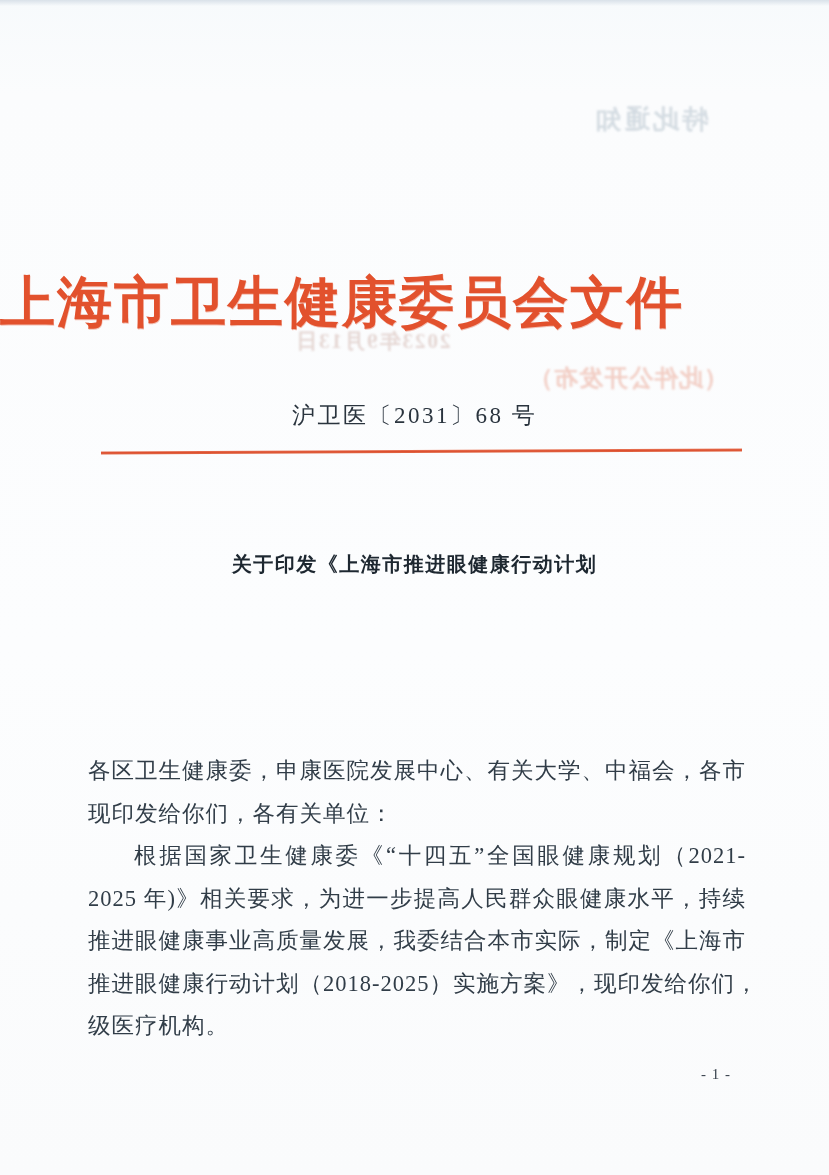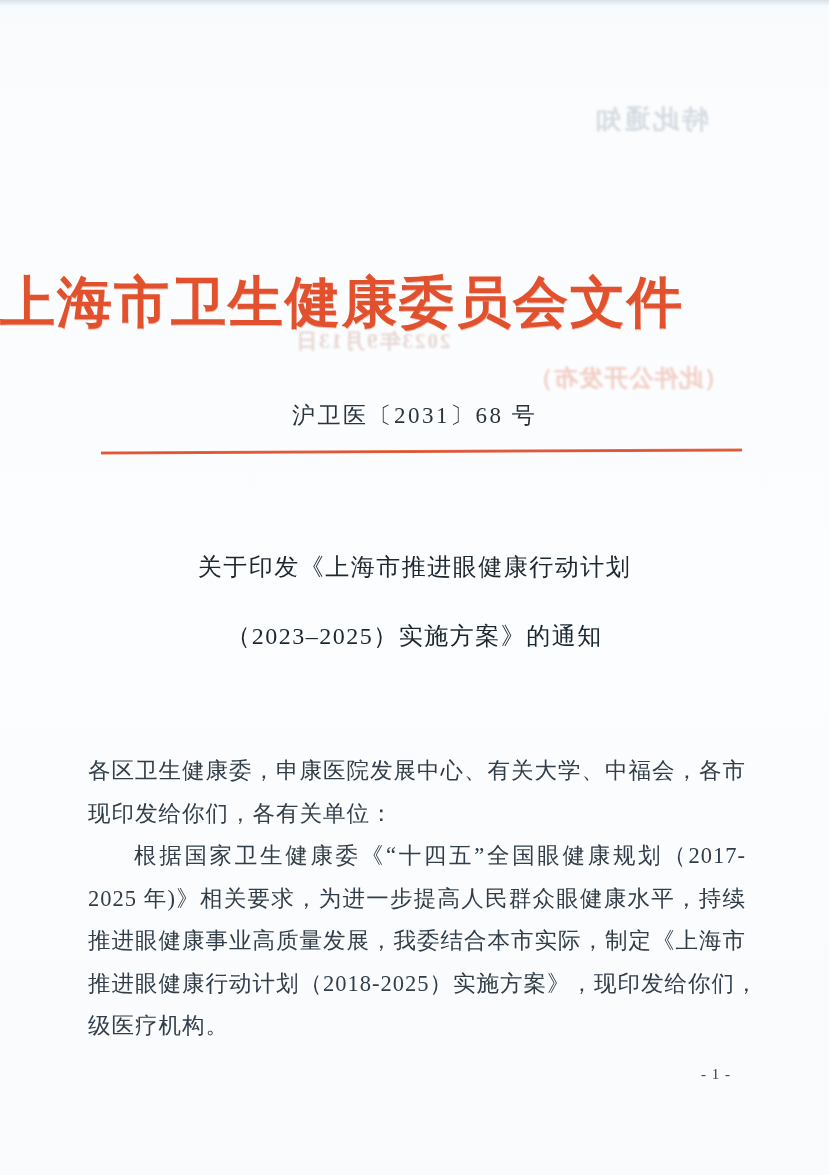--- a/index.html
+++ b/index.html
@@ -45,21 +45,21 @@
   .red-rule {
     position: absolute; top: 450px; left: 101px;
     width: 641px; height: 3px;
     background: linear-gradient(180deg, #e8795b 0%, #dd4e2e 45%, #e06a48 100%);
     transform: rotate(-0.25deg);
   }
 
   .notice-title {
     position: absolute; left: 0; width: 100%;
     text-align: center;
-    font-size: 24px; font-weight: normal;
+    font-size: 20px; font-weight: bold;
     letter-spacing: 1.5px;
     color: #1d2730;
     white-space: nowrap;
   }
   .notice-title.line1 { top: 551px; }
   .notice-title.line2 { top: 620px; }
 
   .body-text {
     position: absolute; top: 750px; left: 88px;
     width: 658px;
@@ -123,26 +123,25 @@
   <div class="bleed bleed-2">2023年9月13日</div>
   <div class="bleed bleed-3">（此件公开发布）</div>
 
   <div class="org-title">上海市卫生健康委员会文件</div>
 
   <div class="doc-number">沪卫医〔2031〕68 号</div>
 
   <div class="red-rule"></div>
 
   <div class="notice-title line1">关于印发《上海市推进眼健康行动计划</div>
-  <div class="notice-title line2">（2023–2025）实施方案》的通知</div>
 
   <div class="body-text">
     <div class="body-line">各区卫生健康委，申康医院发展中心、有关大学、中福会，各市</div>
     <div class="body-line partial">现印发给你们，各有关单位：</div>
-    <div class="body-line indent">根据国家卫生健康委《“十四五”全国眼健康规划（2017-</div>
+    <div class="body-line indent">根据国家卫生健康委《“十四五”全国眼健康规划（2021-</div>
     <div class="body-line">2025 年)》相关要求，为进一步提高人民群众眼健康水平，持续</div>
     <div class="body-line">推进眼健康事业高质量发展，我委结合本市实际，制定《上海市</div>
     <div class="body-line">推进眼健康行动计划（2018-2025）实施方案》，现印发给你们，</div>
     <div class="body-line partial">级医疗机构。</div>
   </div>
 
   <div class="page-number">- 1 -</div>
 
 </div>
 

